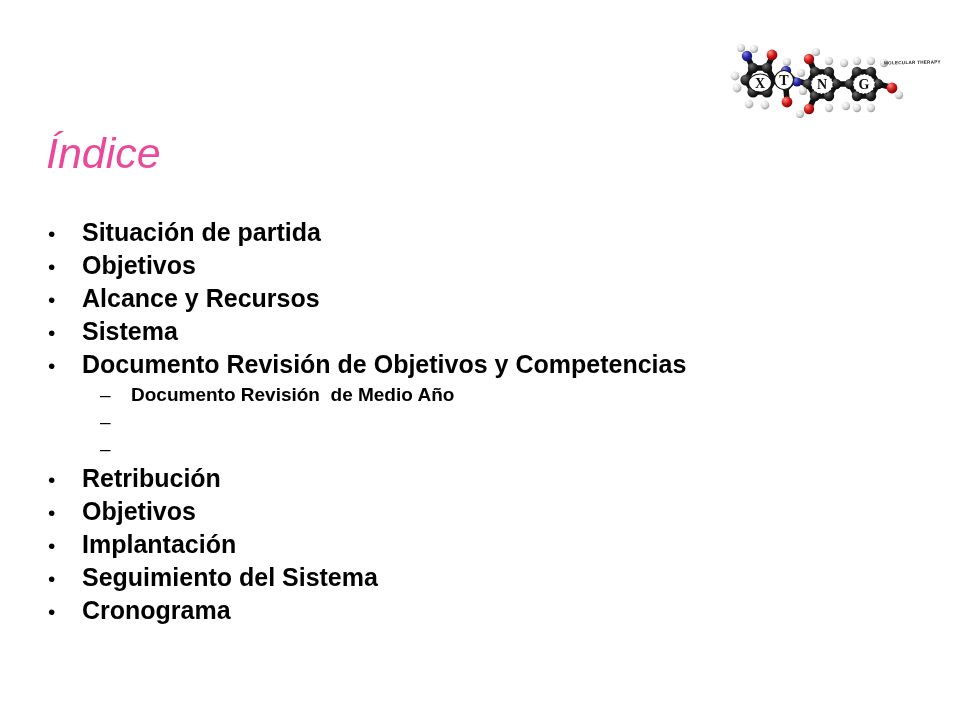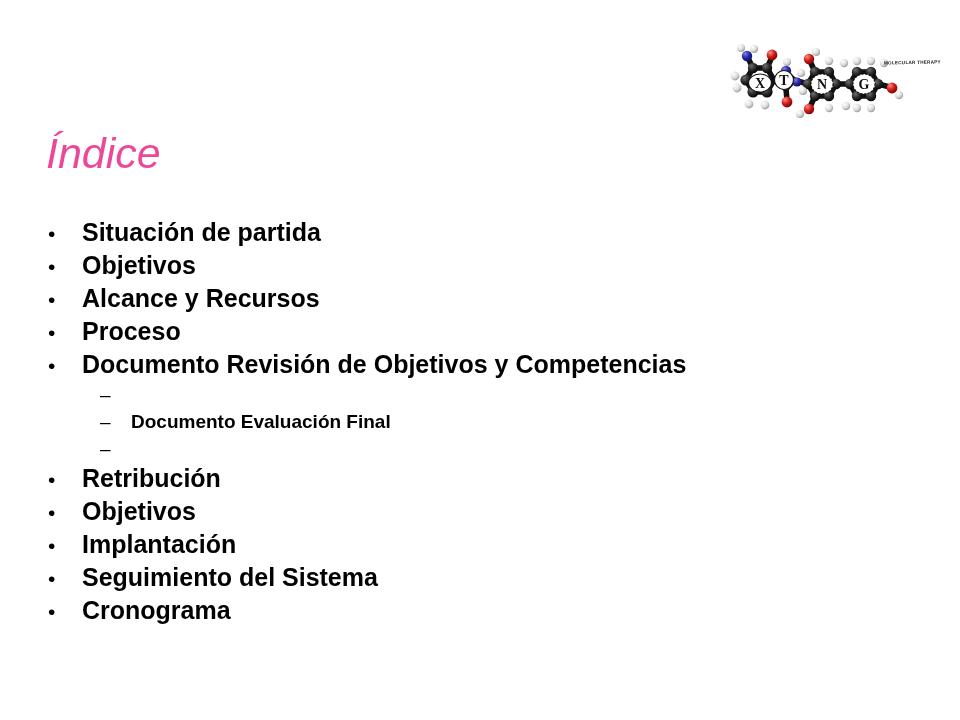--- a/index.html
+++ b/index.html
@@ -250,32 +250,32 @@
       <div class="bullet-row level-1">
         <span class="bullet-marker">•</span>
         <span class="bullet-text">Objetivos</span>
       </div>
       <div class="bullet-row level-1">
         <span class="bullet-marker">•</span>
         <span class="bullet-text">Alcance y Recursos</span>
       </div>
       <div class="bullet-row level-1">
         <span class="bullet-marker">•</span>
-        <span class="bullet-text">Proceso</span>
+        <span class="bullet-text">Sistema</span>
       </div>
       <div class="bullet-row level-1">
         <span class="bullet-marker">•</span>
         <span class="bullet-text">Documento Revisión de Objetivos y Competencias</span>
       </div>
       <div class="bullet-row level-2">
         <span class="bullet-marker">–</span>
+        <span class="bullet-text">Documento Revisión  de Medio Año</span>
       </div>
       <div class="bullet-row level-2">
         <span class="bullet-marker">–</span>
-        <span class="bullet-text">Documento Evaluación Final</span>
       </div>
       <div class="bullet-row level-2">
         <span class="bullet-marker">–</span>
       </div>
       <div class="bullet-row level-1">
         <span class="bullet-marker">•</span>
         <span class="bullet-text">Retribución</span>
       </div>
       <div class="bullet-row level-1">
         <span class="bullet-marker">•</span>

